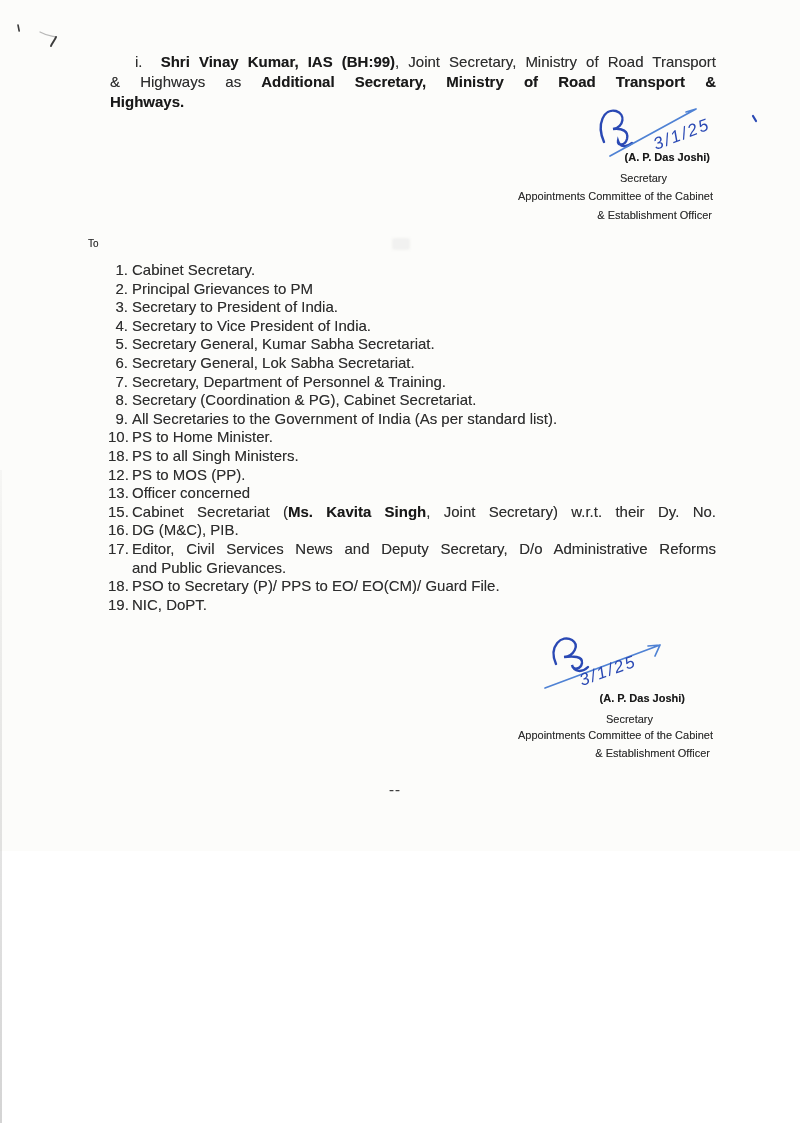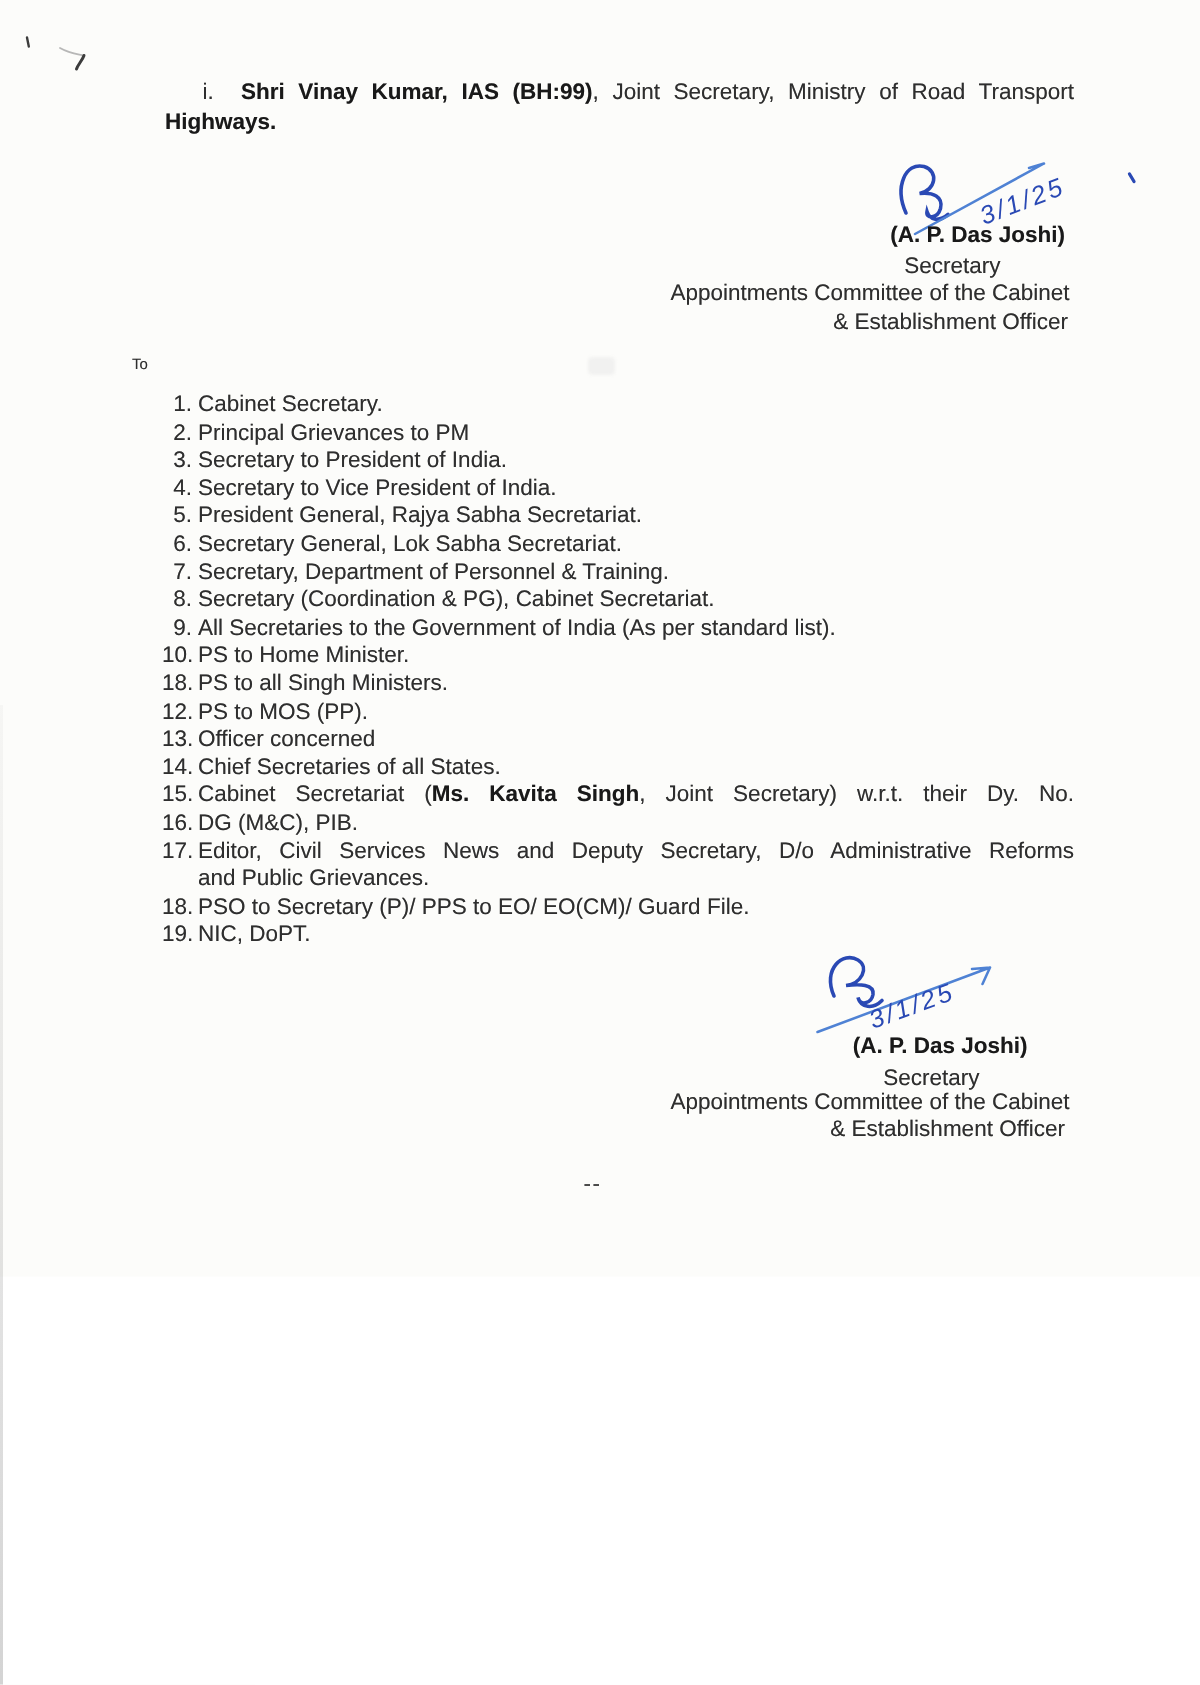--- a/index.html
+++ b/index.html
@@ -27,21 +27,21 @@
   
   .sig-svg{ position:absolute; }
   .sig-svg.sig-top{ left:592px;top:102px; }
   .sig-svg.sig-bottom{ left:538px;top:632px; }
   .sig-date-text{
     font-family:"Liberation Sans","DejaVu Sans",sans-serif;
     font-size:17px;letter-spacing:2px;font-style:italic;
   }
 
   
-  .sig-line{ position:absolute;white-space:nowrap;font-size:15px;line-height:16px; }
+  .sig-line{ position:absolute;white-space:nowrap;font-size:11px;line-height:16px; }
   .sig-name{ font-weight:700;color:#191919; }
   .t-name{ top:149px;right:90px; }
   .t-title{ top:170px;right:133px; }
   .t-org1{ top:188px;right:87px; }
   .t-org2{ top:207px;right:88px; }
   .b-name{ top:690px;right:115px; }
   .b-title{ top:711px;right:147px; }
   .b-org1{ top:727px;right:87px; }
   .b-org2{ top:745px;right:90px; }
 
@@ -76,20 +76,21 @@
   <svg class="artifacts" width="70" height="45" viewBox="0 0 70 45">
     <path d="M13,10 l1.2,6" fill="none" stroke-width="1.6" stroke-linecap="round" stroke="#3c3c3c"></path>
     <path d="M35,17 C42,21 47,21 51,22" fill="none" stroke-width="1.2" stroke-linecap="round" opacity="0.7" stroke="#9a9a9a"></path>
     <path d="M51,22 C50,25 47,28 46,31" fill="none" stroke-width="2" stroke-linecap="round" stroke="#3c3c3c"></path>
   </svg>
   <div class="smudge"></div>
   <div class="edge-streak"></div>
 
   <div class="para doc-text">
       <div class="tline just indent"><span>i.&nbsp;&nbsp;</span><span class="bold">Shri Vinay Kumar, IAS (BH:99)</span><span>, Joint Secretary, Ministry of Road Transport</span></div>
+      <div class="tline just"><span>&amp; Highways as </span><span class="bold">Additional Secretary, Ministry of Road Transport &amp;</span></div>
       <div class="tline"><span class="bold">Highways.</span></div>
     </div>
 
   <svg class="sig-svg sig-top" width="175" height="60" viewBox="0 0 175 60">
     <path d="M12,40 C4,22 12,6 24,9 C34,12 32,25 21,27 C30,26 37,29 35,37 C33,44 25,44 26,39 C28,45 34,46 40,41" fill="none" stroke-width="2.4" stroke-linecap="round" stroke="#2a49b4"></path>
     <path d="M18,54 L104,7 M104,7 L94,10" fill="none" stroke-width="1.7" stroke-linecap="round" stroke="#4f82d4"></path>
     <text class="sig-date-text" transform="translate(64,48) rotate(-21)" fill="#2a49b4">3/1/25</text>
     <path d="M161,14 l3,5" fill="none" stroke-width="2.2" stroke-linecap="round" stroke="#2a49b4"></path>
   </svg>
 
@@ -120,21 +121,21 @@
       </div>
       <div class="li">
         <span class="num">4.</span>
         <div class="li-body">
           <div class="tline"><span>Secretary to Vice President of India.</span></div>
         </div>
       </div>
       <div class="li">
         <span class="num">5.</span>
         <div class="li-body">
-          <div class="tline"><span>President General, Rajya Sabha Secretariat.</span></div>
+          <div class="tline"><span>Secretary General, Kumar Sabha Secretariat.</span></div>
         </div>
       </div>
       <div class="li">
         <span class="num">6.</span>
         <div class="li-body">
           <div class="tline"><span>Secretary General, Lok Sabha Secretariat.</span></div>
         </div>
       </div>
       <div class="li">
         <span class="num">7.</span>
@@ -169,26 +170,20 @@
       <div class="li">
         <span class="num">12.</span>
         <div class="li-body">
           <div class="tline"><span>PS to MOS (PP).</span></div>
         </div>
       </div>
       <div class="li">
         <span class="num">13.</span>
         <div class="li-body">
           <div class="tline"><span>Officer concerned</span></div>
-        </div>
-      </div>
-      <div class="li">
-        <span class="num">14.</span>
-        <div class="li-body">
-          <div class="tline"><span>Chief Secretaries of all States.</span></div>
         </div>
       </div>
       <div class="li">
         <span class="num">15.</span>
         <div class="li-body">
           <div class="tline just"><span>Cabinet Secretariat (</span><span class="bold">Ms. Kavita Singh</span><span>, Joint Secretary) w.r.t. their Dy. No.</span></div>
         </div>
       </div>
       <div class="li">
         <span class="num">16.</span>

